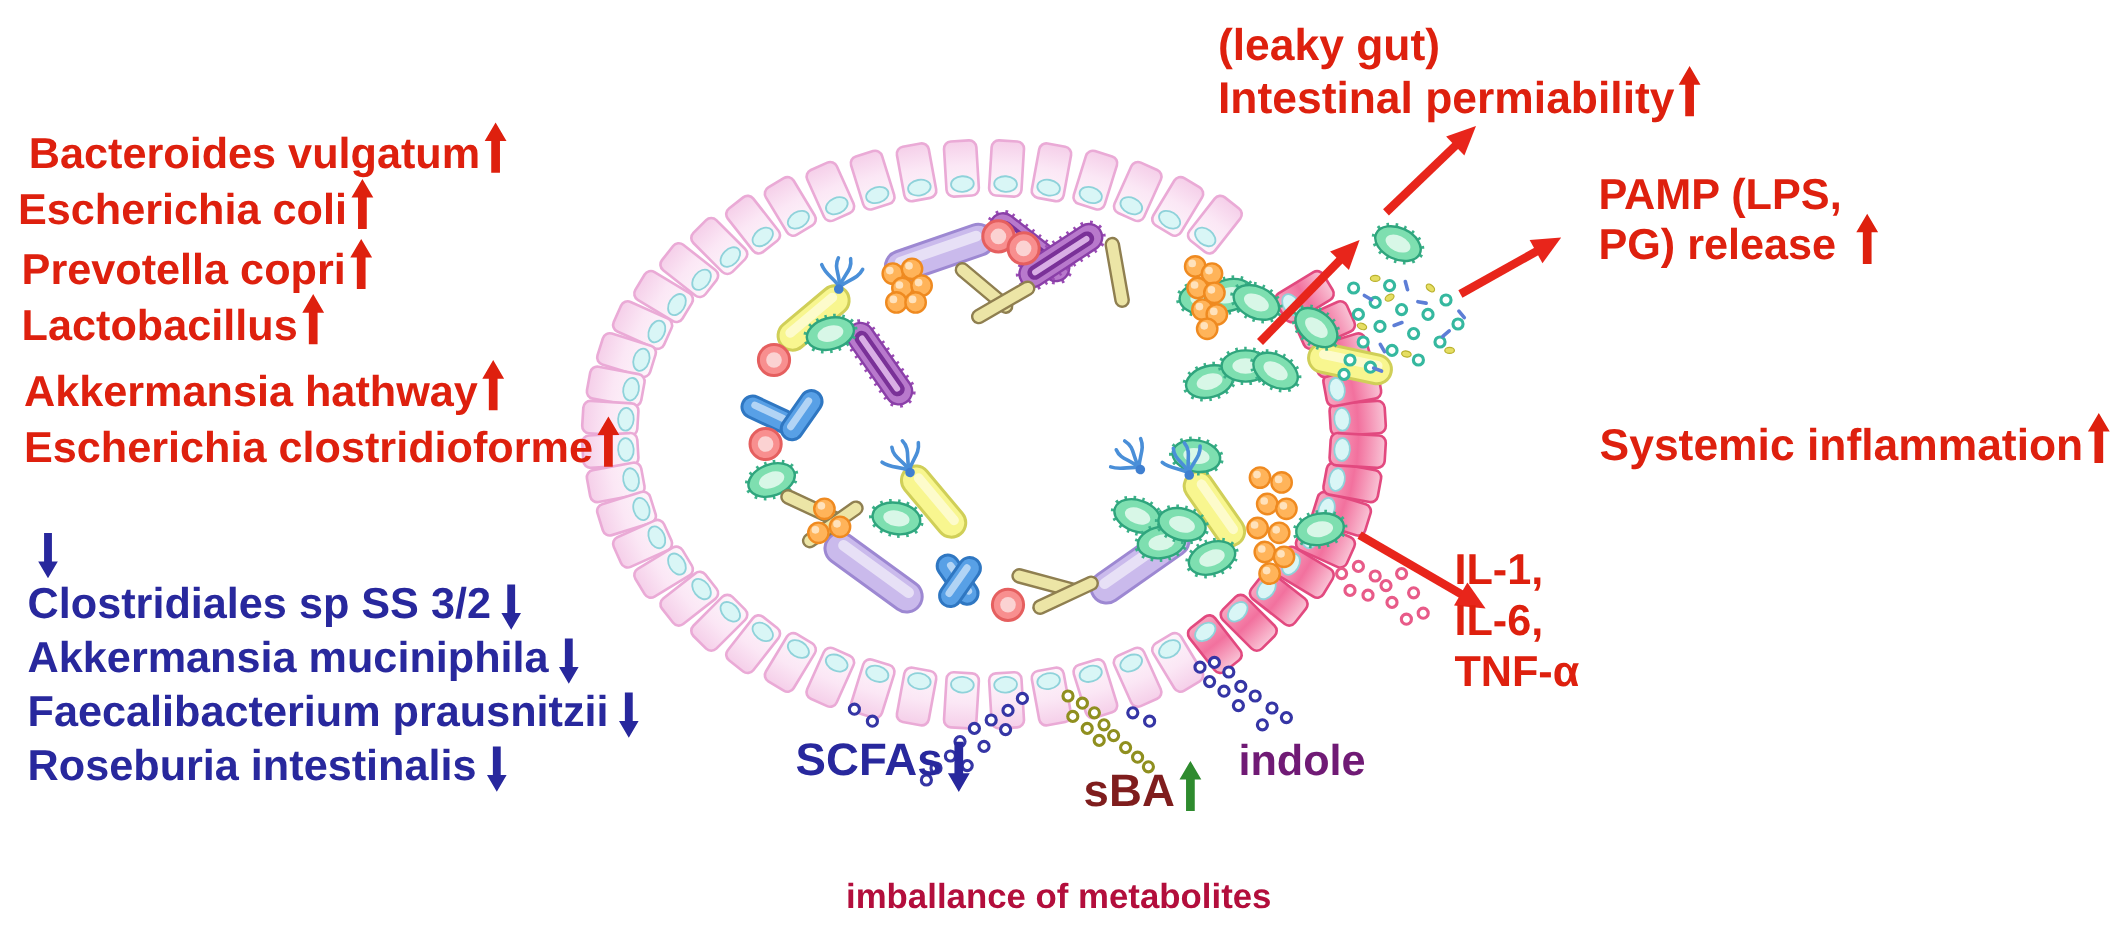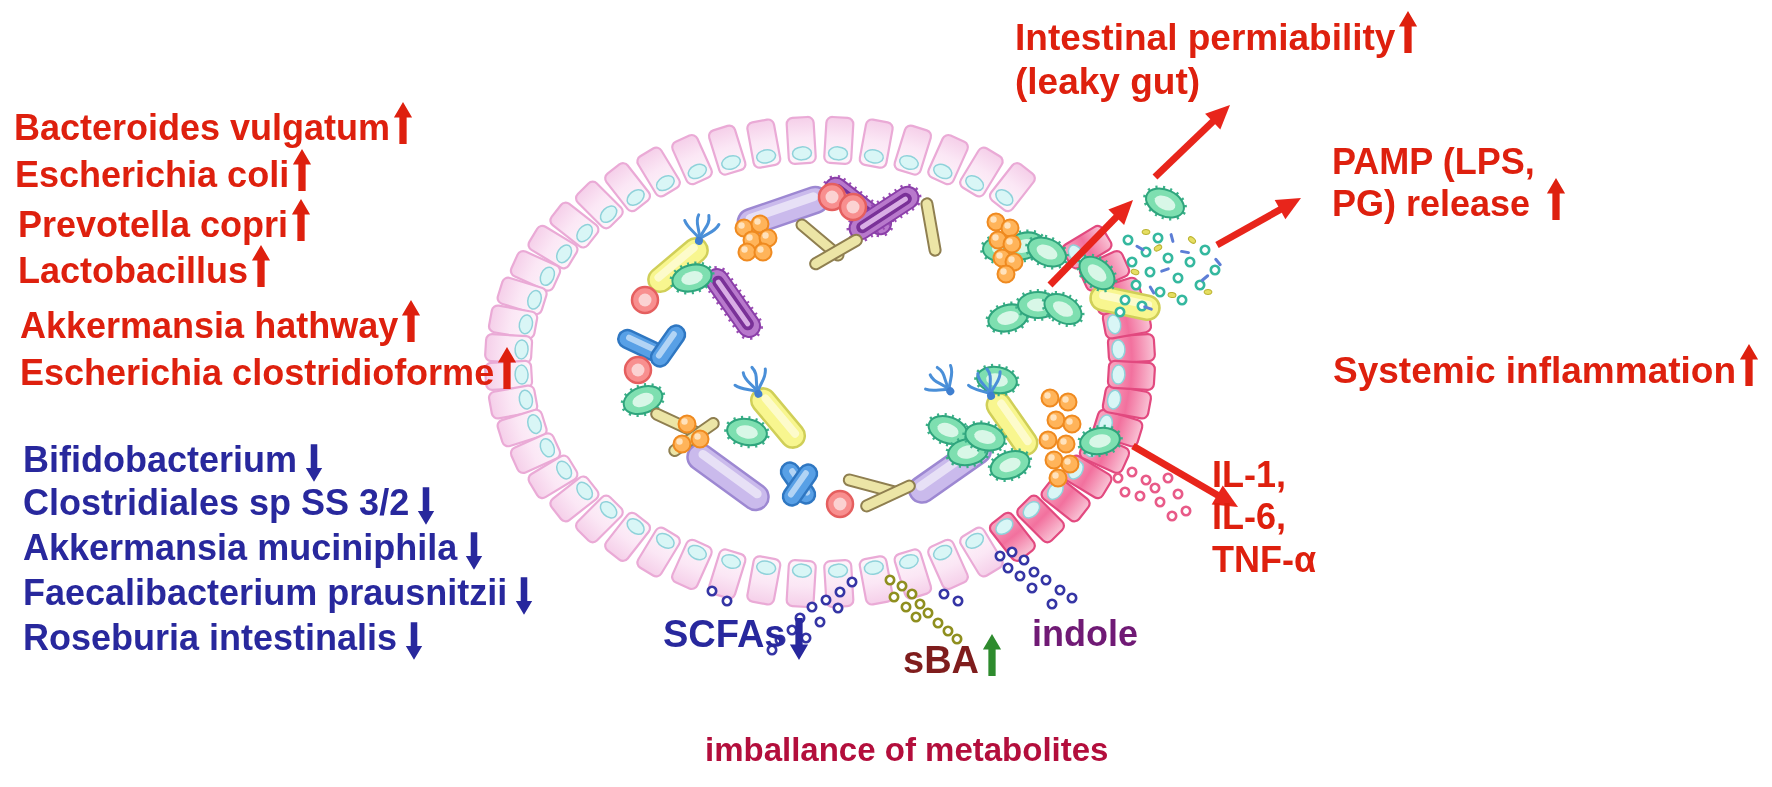--- a/index.html
+++ b/index.html
@@ -10,21 +10,21 @@
   .lbl{position:absolute;font-weight:bold;white-space:nowrap;display:flex;align-items:flex-start;line-height:1.18;}
   .red{color:#de200e}
   .navy{color:#28289d}
   .purple{color:#701a75}
   .olive{color:#7f1d1d}
   .maroon{color:#b30e3c}
   .greenar{color:#2e8b2e}
   .fs36{font-size:36px}
   .fs37{font-size:37px}
   .fs38{font-size:38px}
-  .fs33{font-size:33px}
+  .fs33{font-size:29px}
   .ar{width:20px;height:44px;fill:currentColor;flex:0 0 auto;margin-left:3px;margin-top:-6px;}
   .ar.small{width:18px;height:40px;margin-top:-2px;}
   .ar.down{transform:rotate(180deg);margin-top:4px;margin-left:8px;}
   .twolines{display:block;}
   .twolines .ln{display:flex;align-items:flex-start;}
   #illu{position:absolute;left:0;top:0;z-index:0;}
   .lbl{z-index:2;}
 </style>
 </head>
 <body>
@@ -462,21 +462,21 @@
         <line x1="1217" y1="245" x2="1284.4190207738116" y2="207.2774526622722" stroke="#e8251b" stroke-width="7"></line>
         <polygon points="1301,198 1285.4,219.3 1274.7,200.1" fill="#e8251b"></polygon>
       </g>
       <g>
         <line x1="1133" y1="446" x2="1221.5712021719771" y2="497.4556507856247" stroke="#e8251b" stroke-width="7"></line>
         <polygon points="1238,507 1211.7,504.5 1222.8,485.4" fill="#e8251b"></polygon>
       </g>
     </g>
 </svg>
 
-<div class="lbl red fs36" style="left:14px;top:107px">
+<div class="lbl red fs36" style="left:24px;top:107px">
   <span>Bacteroides vulgatum</span>
   <svg class="ar" viewBox="0 0 22 46">
       <path d="M11 0 L21 17 L15 17 L15 46 L7 46 L7 17 L1 17 Z"></path>
     </svg>
 </div>
 <div class="lbl red fs36" style="left:15px;top:154px">
   <span>Escherichia coli</span>
   <svg class="ar" viewBox="0 0 22 46">
       <path d="M11 0 L21 17 L15 17 L15 46 L7 46 L7 17 L1 17 Z"></path>
     </svg>
@@ -500,21 +500,20 @@
     </svg>
 </div>
 <div class="lbl red fs36" style="left:20px;top:352px">
   <span>Escherichia clostridioforme</span>
   <svg class="ar" viewBox="0 0 22 46">
       <path d="M11 0 L21 17 L15 17 L15 46 L7 46 L7 17 L1 17 Z"></path>
     </svg>
 </div>
 
 <div class="lbl navy fs36" style="left:23px;top:439px">
-  <span>Bifidobacterium</span>
   <svg class="ar small down" viewBox="0 0 22 46">
       <path d="M11 0 L21 17 L15 17 L15 46 L7 46 L7 17 L1 17 Z"></path>
     </svg>
 </div>
 <div class="lbl navy fs36" style="left:23px;top:482px">
   <span>Clostridiales sp SS 3/2</span>
   <svg class="ar small down" viewBox="0 0 22 46">
       <path d="M11 0 L21 17 L15 17 L15 46 L7 46 L7 17 L1 17 Z"></path>
     </svg>
 </div>
@@ -531,29 +530,29 @@
     </svg>
 </div>
 <div class="lbl navy fs36" style="left:23px;top:617px">
   <span>Roseburia intestinalis</span>
   <svg class="ar small down" viewBox="0 0 22 46">
       <path d="M11 0 L21 17 L15 17 L15 46 L7 46 L7 17 L1 17 Z"></path>
     </svg>
 </div>
 
 <div class="lbl red fs37 twolines" style="left:1015px;top:16px">
+  <span class="ln">
+      <span>(leaky gut)</span>
+    </span>
   <span class="ln">
     <span>Intestinal permiability</span>
     <svg class="ar" viewBox="0 0 22 46">
         <path d="M11 0 L21 17 L15 17 L15 46 L7 46 L7 17 L1 17 Z"></path>
       </svg>
   </span>
-  <span class="ln">
-      <span>(leaky gut)</span>
-    </span>
 </div>
 
 <div class="lbl red fs36 twolines" style="left:1332px;top:141px">
   <span class="ln">
       <span>PAMP (LPS,</span>
     </span>
   <span class="ln">
     <span>PG) release</span>
     <svg class="ar" viewBox="0 0 22 46" style="margin-left:16px">
         <path d="M11 0 L21 17 L15 17 L15 46 L7 46 L7 17 L1 17 Z"></path>

